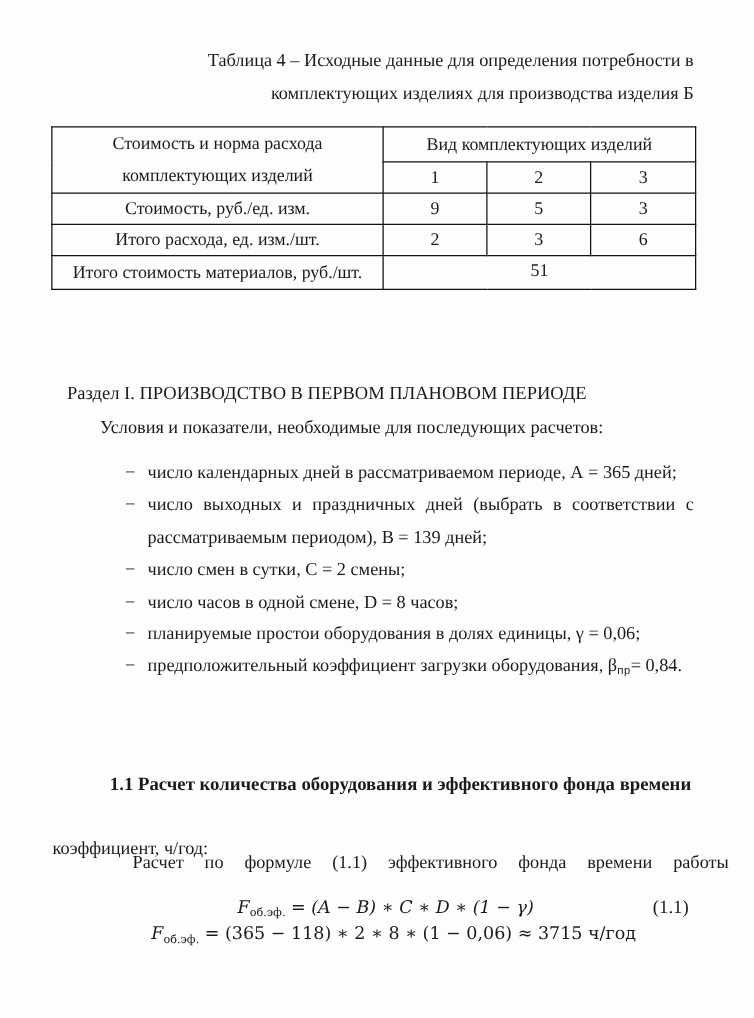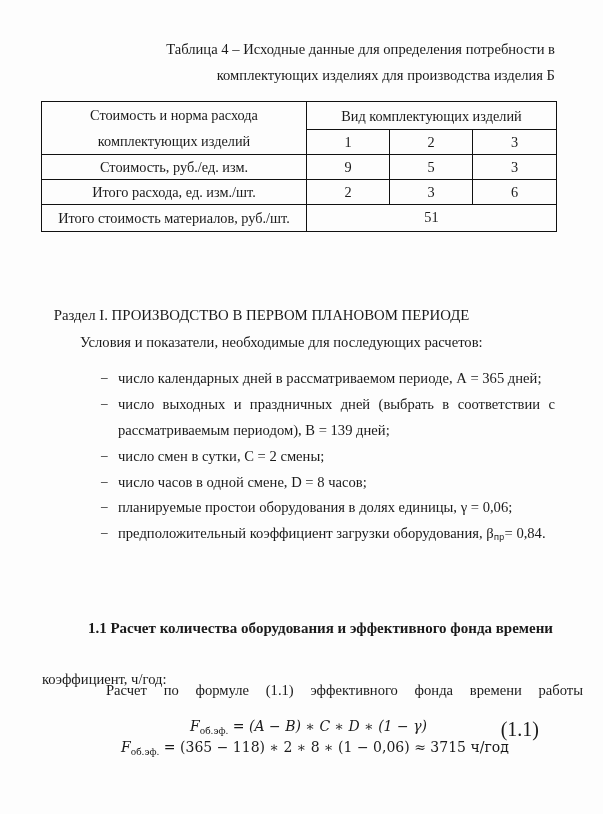--- a/index.html
+++ b/index.html
@@ -80,21 +80,21 @@
   }
   .para-line2 { top: 671px; left: 42px; }
 
   .formula {
     font-family: "DejaVu Serif", "Liberation Serif", serif;
     font-size: 14px;
   }
   .formula i { font-style: italic; }
   .formula .sub { font-size: 9px; vertical-align: -3px; font-style: normal; }
   #f1 { top: 718px; left: 190px; }
-  #f1num { top: 718px; right: 64px; font-family: "Liberation Serif", serif; font-size: 20px; }
+  #f1num { top: 718px; right: 52px; font-family: "Liberation Serif", serif; font-size: 15px; }
   #f2 { top: 739px; left: 121px; }
 </style>
 </head>
 <body>
 
 <div class="abs caption-line" id="cap1">Таблица 4 – Исходные данные для определения потребности в</div>
 <div class="abs caption-line" id="cap2">комплектующих изделиях для производства изделия Б</div>
 
 <table class="data">
   <colgroup>

